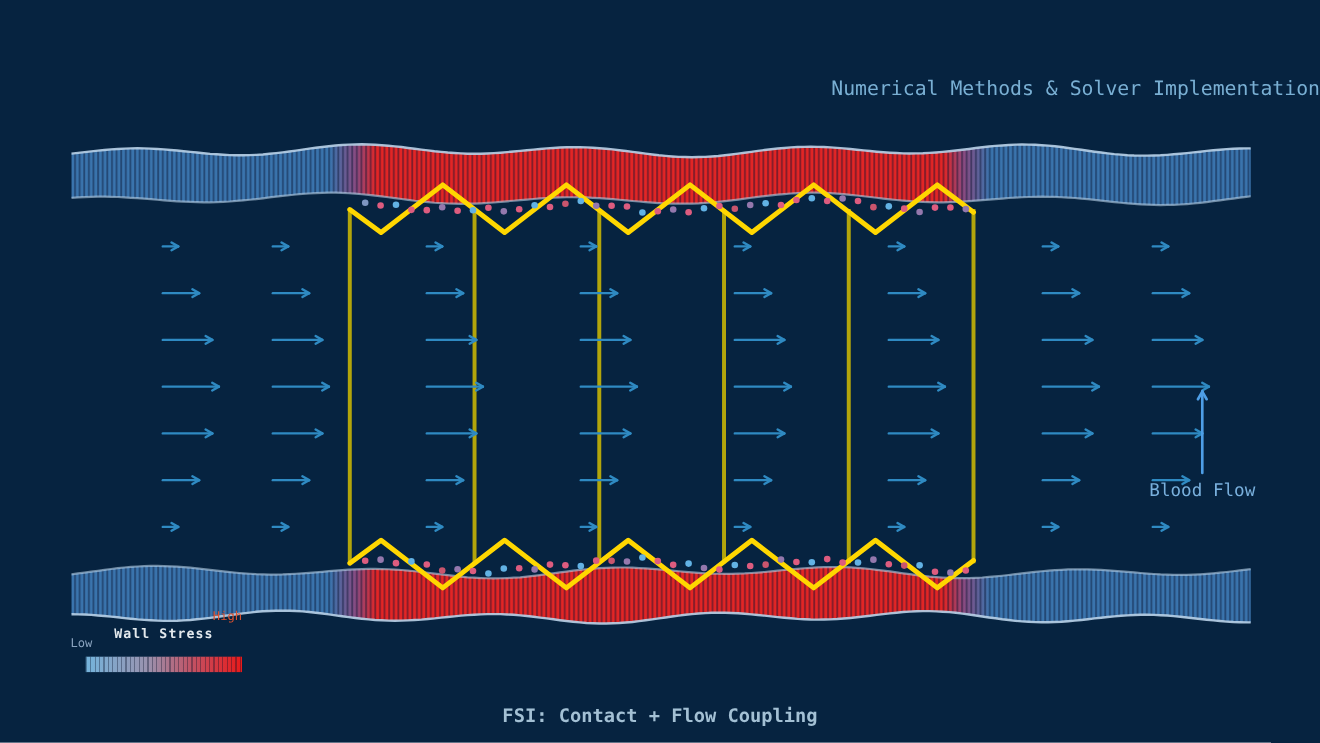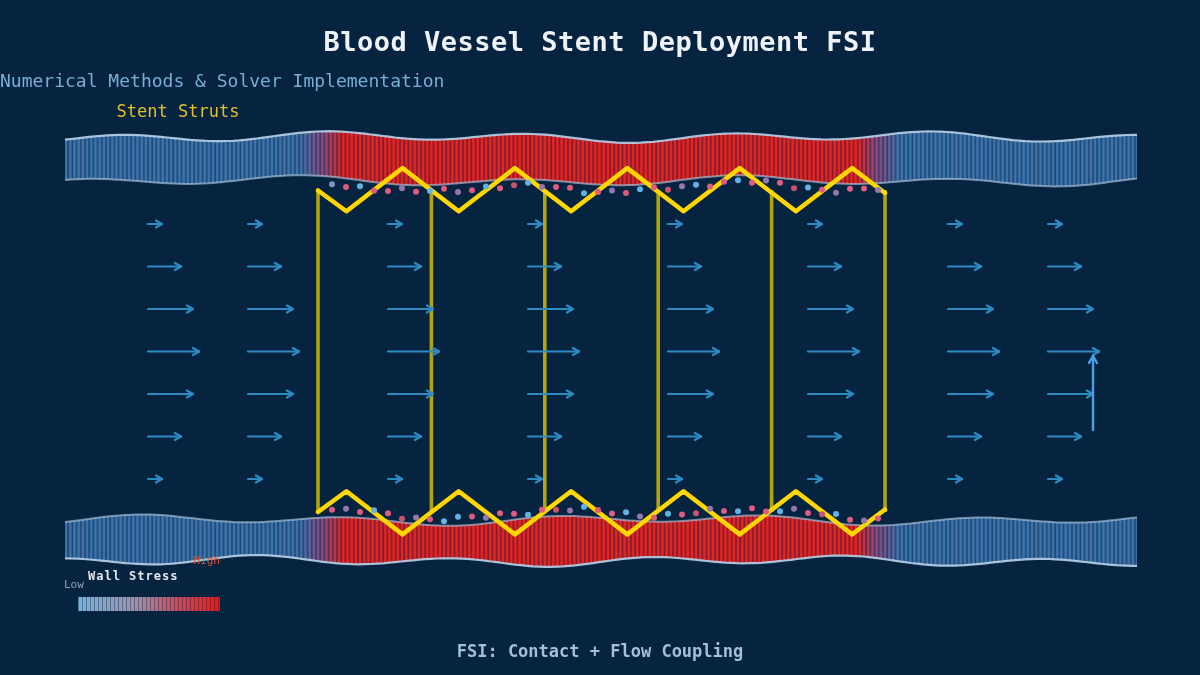--- a/index.html
+++ b/index.html
@@ -5,27 +5,27 @@
   html,body{margin:0;padding:0;}
   #stage{
     position:relative;
     width:1200px;height:675px;
     overflow:hidden;
     font-family:"DejaVu Sans Mono","Liberation Mono",monospace;
   }
   #scene{position:absolute;left:0;top:0;}
   .txt{position:absolute;white-space:pre;}
   #title{top:26px;left:0;width:1200px;text-align:center;font-size:27px;font-weight:bold;letter-spacing:0.5px;}
-  #subtitle{top:70px;left:0;width:1200px;text-align:left;font-size:18px;}
+  #subtitle{top:70px;left:0;width:1200px;text-align:right;font-size:18px;}
   #stent-label{top:101px;left:78px;width:200px;text-align:center;font-size:17px;}
   #vessel-label{top:84px;left:902px;width:240px;text-align:center;font-size:15px;line-height:19px;}
   #bloodflow-label{top:436px;left:1003px;width:180px;text-align:center;font-size:16px;}
   #caption{top:609px;left:0;width:1200px;text-align:center;font-size:17px;font-weight:bold;}
   #legend{position:absolute;left:0;top:0;}
-  #legend-title{top:569px;left:88px;width:122px;font-size:12px;font-weight:bold;letter-spacing:1px;}
+  #legend-title{top:569px;left:88px;width:122px;text-align:center;font-size:12px;font-weight:bold;letter-spacing:1px;}
   #legend-low{top:578px;left:64px;width:60px;font-size:11px;}
   #legend-high{top:554px;left:160px;width:60px;text-align:right;font-size:11px;}
   #colorbar{position:absolute;left:78px;top:597px;width:142px;height:14px;}
   #colorbar .stripes{position:absolute;left:0;top:0;width:100%;height:100%;
     background:repeating-linear-gradient(90deg,rgba(5,15,40,0.35) 0 1px,transparent 1px 4px);}
 </style>
 </head>
 <body>
 
 <div id="stage" style="background: rgb(6, 35, 64);">
@@ -318,26 +318,25 @@
         <line x1="1062" y1="479" x2="1055.9252657422564" y2="475.5218390350938" stroke="#2f8ac2" stroke-width="2.2" stroke-linecap="round"></line>
         <line x1="1062" y1="479" x2="1055.9252657422564" y2="482.4781609649062" stroke="#2f8ac2" stroke-width="2.2" stroke-linecap="round"></line>
       </g>
     <g id="bloodflow">
         <line x1="1093" y1="430" x2="1093" y2="356" stroke="#4e9ee6" stroke-width="2.4" stroke-linecap="round"></line>
         <line x1="1093" y1="356" x2="1089.0249588972501" y2="362.9425534374212" stroke="#4e9ee6" stroke-width="2.4" stroke-linecap="round"></line>
         <line x1="1093" y1="356" x2="1096.9750411027499" y2="362.9425534374212" stroke="#4e9ee6" stroke-width="2.4" stroke-linecap="round"></line>
       </g>
   </svg>
 
-  <div class="txt" id="title" style="color: rgb(238, 243, 248);">Blood Vessel Stent Deployment FSI</div>
   <div class="txt" id="subtitle" style="color: rgb(121, 175, 211);">Numerical Methods &amp; Solver Implementation</div>
 
-  <div class="txt" id="stent-label" style="color: rgb(226, 192, 40);">Stent Struts</div>
-
-
+
+
+  <div class="txt" id="bloodflow-label" style="color: rgb(121, 176, 221);">Blood Flow</div>
 
   <div class="txt" id="caption" style="color: rgb(163, 192, 212); margin-top: 32px;">FSI: Contact + Flow Coupling</div>
 
   <div id="legend">
     <div class="txt" id="legend-title" style="color: rgb(227, 233, 237);">Wall Stress</div>
     <div class="txt" id="legend-low" style="color: rgb(138, 163, 191);">Low</div>
     <div class="txt" id="legend-high" style="color: rgb(224, 82, 46);">High</div>
     <div id="colorbar" style="background: linear-gradient(90deg, rgb(116, 180, 220), rgb(154, 146, 174) 40%, rgb(194, 82, 100) 68%, rgb(232, 26, 26));">
         <div class="stripes"></div>
       </div>

